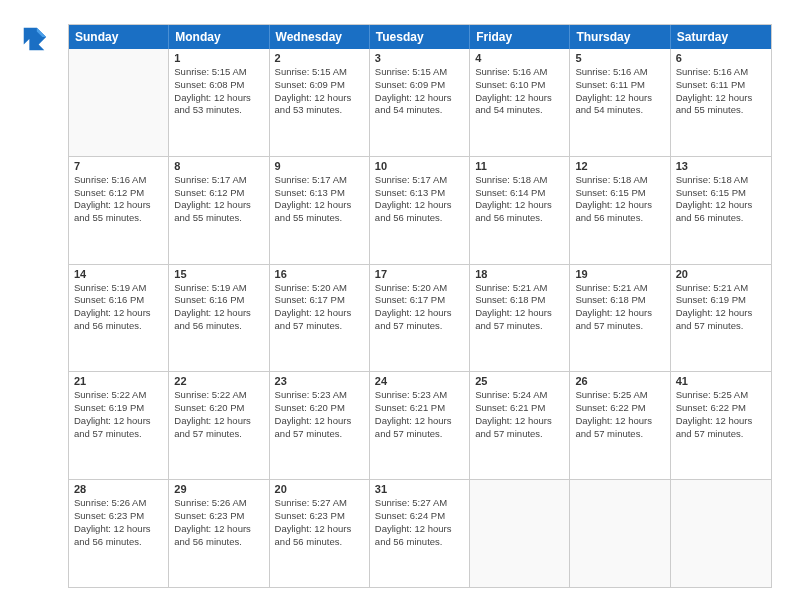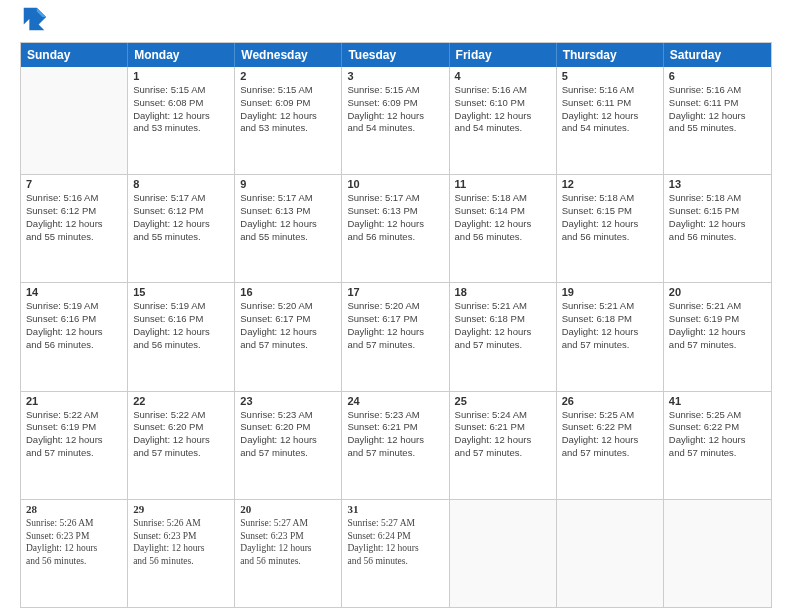--- a/index.html
+++ b/index.html
@@ -6,23 +6,24 @@
     body {
       font-family: Arial, sans-serif;
       background: #fff;
       width: 792px;
       height: 612px;
       overflow: hidden;
     }
     .page {
       width: 792px;
       height: 612px;
-      padding: 4px 20px;
-      display: flex;
-      flex-direction: column;
+      padding: 24px 20px;
+      display: flex;
+      flex-direction: row;
+      gap: 16px;
     }
     .header {
       display: flex;
       justify-content: space-between;
       align-items: flex-start;
       margin-bottom: 10px;
     }
     .logo {
       display: flex;
       align-items: center;
@@ -82,21 +83,20 @@
       flex: 1;
     }
     .cal-row {
       display: grid;
       grid-template-columns: repeat(7, 1fr);
       flex: 1;
       border-bottom: 1px solid #ccc;
     }
     .cal-row:last-child {
       border-bottom: none;
-      font-family: Liberation Serif, serif;
     }
     .cal-cell {
       border-right: 1px solid #ccc;
       padding: 3px 5px;
       font-size: 9.5px;
       color: #333;
       vertical-align: top;
       min-height: 0;
     }
     .cal-cell:last-child {

